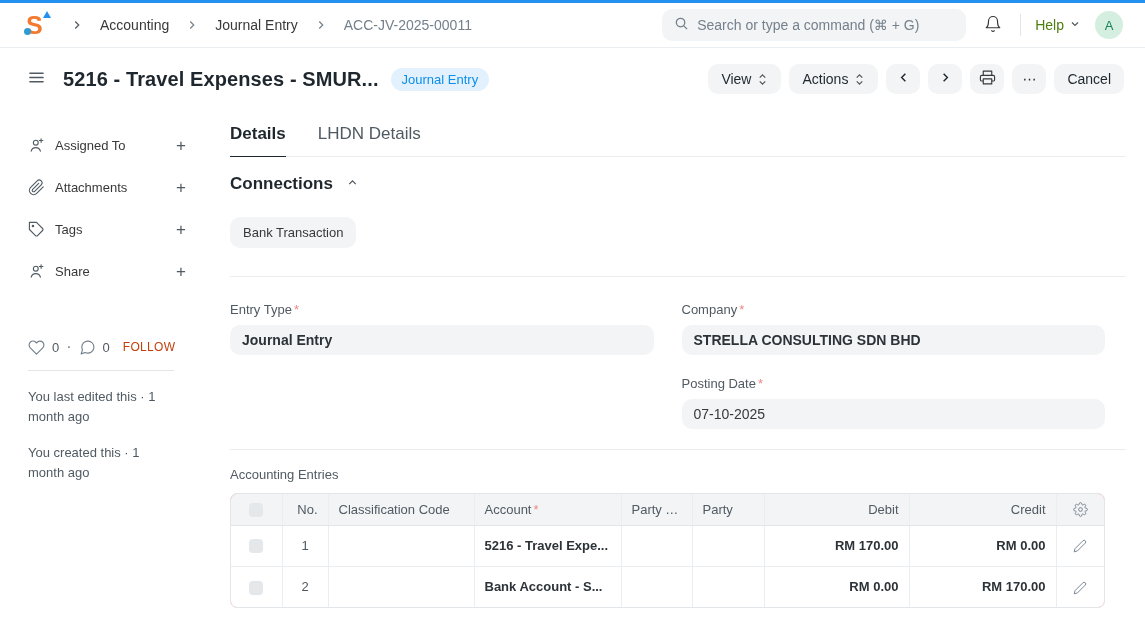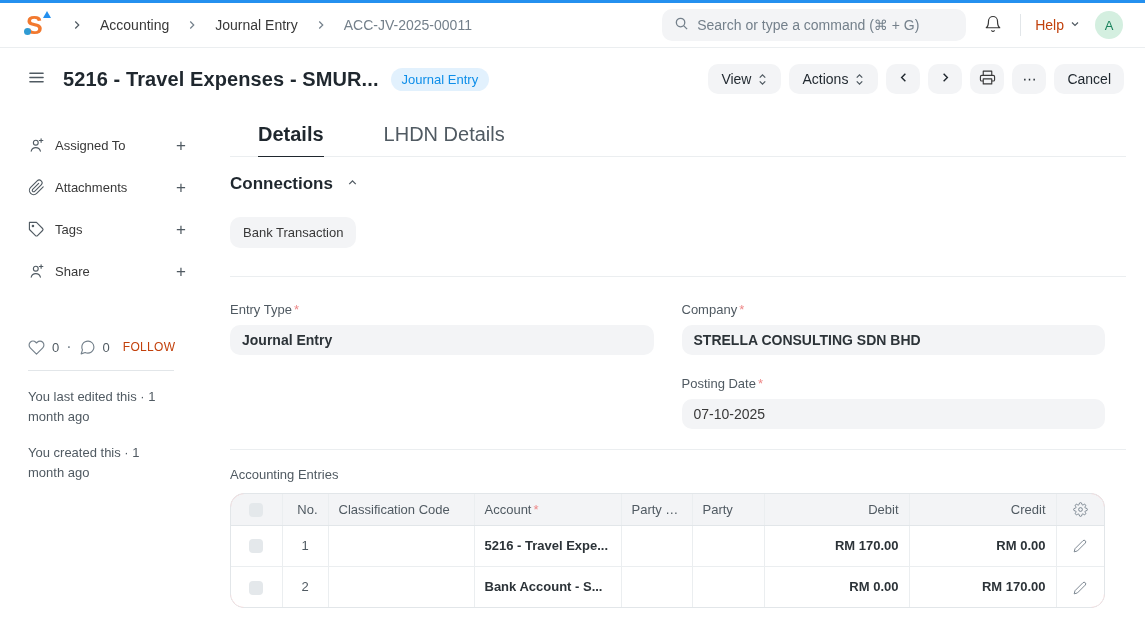--- a/index.html
+++ b/index.html
@@ -26,21 +26,21 @@
 
   .nav-right { margin-left: auto; display: flex; align-items: center; gap: 14px; }
   .search-box { width: 304px; height: 32px; background: #f3f4f6; border-radius: 10px;
     display: flex; align-items: center; padding: 0 12px; gap: 8px; }
   .search-box input { border: 0; outline: 0; background: transparent; flex: 1;
     font-size: 14px; color: #383838; font-family: inherit; }
   .search-box input::placeholder { color: #74808b; }
   .icon-btn { background: none; border: 0; cursor: pointer; display: flex; align-items: center;
     padding: 4px; color: #383838; }
   .nav-divider { width: 1px; height: 22px; background: #e2e6e9; }
-  .help { display: flex; align-items: flex-start; gap: 5px; font-size: 14px; color: #c2410c;
+  .help { display: flex; align-items: flex-start; gap: 5px; font-size: 14px; color: #4d7c0f;
     cursor: pointer; font-weight: 500; }
   .avatar { width: 28px; height: 28px; border-radius: 50%; background: #d4efe0;
     color: #19835c; font-size: 13px; font-weight: 500; display: flex; align-items: center;
     justify-content: center; cursor: pointer; }
 
   
   .page-header { height: 62px; display: flex; align-items: center; padding: 0 21px 0 24px; }
   .hamburger { margin-right: 14px; }
   .page-title { font-size: 20px; font-weight: 700; color: #1f272e; letter-spacing: .1px; }
   .doc-badge { margin-left: 12px; background: #e2f1fd; color: #0d8ee9; font-size: 13px;
@@ -65,22 +65,22 @@
   .likes-row .sep { color: #74808b; }
   .follow-btn { background: none; border: 0; font-size: 12px; letter-spacing: .3px;
     color: #c2410c; cursor: pointer; margin-left: 6px; font-family: inherit; }
   .side-divider { border: 0; border-top: 1px solid #e2e6e9; margin: 14px 0 16px 0; width: 146px; }
   .meta-text { font-size: 13px; color: #505a62; line-height: 1.55; width: 150px; margin-bottom: 16px; }
 
   
   .main { flex: 1; padding: 0 21px 0 20px; }
   .tabs { display: flex; gap: 32px; border-bottom: 1px solid #ebeef0; height: 47px;
     align-items: stretch; }
-  .tab { font-size: 20px; color: #505a62; display: flex; align-items: center; cursor: pointer;
-    border-bottom: 1px solid transparent; margin-bottom: -1px; padding-top: 2px; margin-left: 28px; }
+  .tab { font-size: 17px; color: #505a62; display: flex; align-items: center; cursor: pointer;
+    border-bottom: 1px solid transparent; margin-bottom: -1px; padding-top: 2px; }
   .tab.active { color: #1f272e; font-weight: 600; border-bottom-color: #1f272e; }
 
   .section { border-bottom: 1px solid #ebeef0; }
   .connections { padding: 17px 0 28px 0; }
   .sec-head { display: flex; align-items: center; gap: 13px; cursor: pointer; }
   .sec-title { font-size: 17px; font-weight: 600; color: #1f272e; }
   .link-pill { margin-top: 23px; display: inline-block; background: #f3f4f6; border: 0;
     border-radius: 10px; padding: 8px 13px; font-size: 13px; color: #383838; cursor: pointer;
     font-family: inherit; }
 
@@ -88,21 +88,21 @@
     column-gap: 28px; row-gap: 21px; }
   .field-label { font-size: 13px; color: #505a62; margin-bottom: 8px; }
   .req { color: #e88; margin-left: 2px; }
   .field-input { height: 30px; background: #f3f4f6; border-radius: 10px; padding: 0 12px;
     display: flex; align-items: center; font-size: 14px; color: #383838; cursor: text; }
   .field-input.bold { font-weight: 700; color: #2c3338; }
   .col2 { grid-column: 2; }
 
   .grid-section { padding: 17px 21px 0 0; border: 0; }
   .grid-label { font-size: 13px; color: #505a62; margin-bottom: 11px; }
-  .grid-wrap { border: 1px solid #e2e6e9; border-radius: 14px; overflow: hidden; background: #fca5a5; }
+  .grid-wrap { border: 1px solid #e2e6e9; border-radius: 7px; overflow: hidden; background: #fca5a5; }
   table { width: 100%; border-collapse: collapse; table-layout: fixed; }
   th { background: #f3f4f6; height: 31px; font-size: 13px; font-weight: 400; color: #505a62;
     padding: 0 10px; text-align: left; border-bottom: 1px solid #e2e6e9; }
   td { height: 41px; font-size: 13px; color: #505a62; padding: 0 10px; background: #fff;
     border-bottom: 1px solid #ebeef0; }
   tr:last-child td { border-bottom: 0; }
   th + th, td + td { border-left: 1px solid #ebeef0; }
   th.c, td.c { text-align: center; }
   th.r, td.r { text-align: right; }
   td.strong { font-weight: 700; color: #2c3338; }

